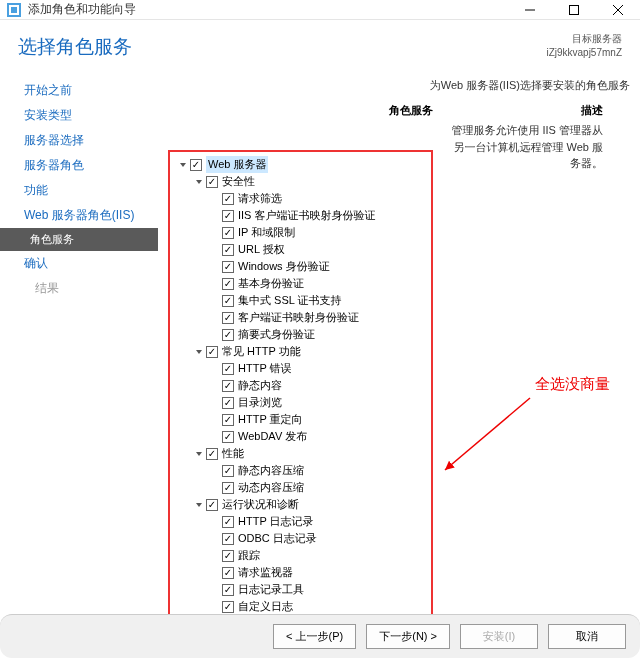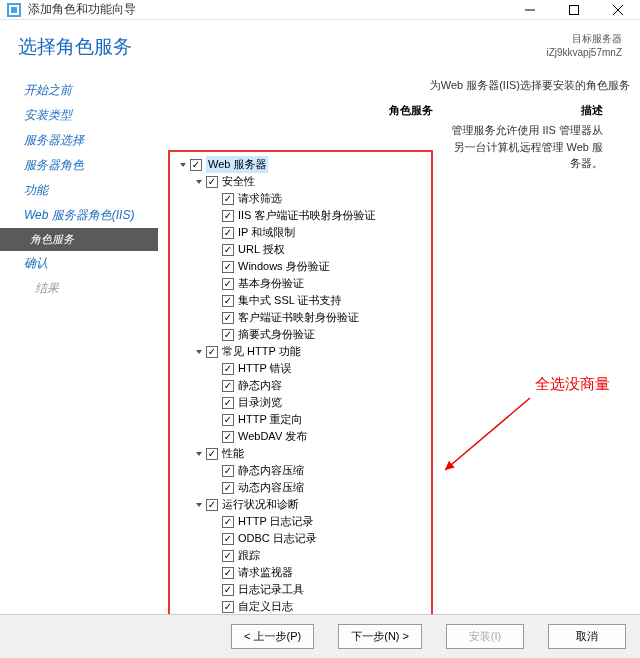--- a/index.html
+++ b/index.html
@@ -11,21 +11,21 @@
 .titlebar-btns { display: flex; }
 .titlebar-btn { width: 44px; height: 28px; display: flex; align-items: center; justify-content: center; }
 .titlebar-btn svg { width: 10px; height: 10px; }
 
 .header { padding: 12px 18px 8px 18px; display: flex; justify-content: space-between; align-items: flex-end; }
 .header-title { font-size: 19px; color: #1a6bbf; font-weight: 300; }
 .header-server { font-size: 10px; color: #555; text-align: right; line-height: 1.4; }
 
 .body { display: flex; padding: 0 0 0 0; height: 548px; }
 .sidebar { width: 158px; padding: 10px 0 0 0; }
-.side-item { font-size: 12px; padding: 4px 0 4px 24px; color: #1a6bbf; cursor: pointer; font-style: italic; }
+.side-item { font-size: 12px; padding: 4px 0 4px 24px; color: #1a6bbf; cursor: pointer; }
 .side-item.disabled { color: #999; margin-left: 11px; }
 .side-item.selected { background: #5a5a5a; color: #fff; padding-left: 30px; font-size: 11px; }
 .side-item.sub { padding-left: 30px; font-size: 11px; }
 
 .content { flex: 1; padding: 10px 10px 0 10px; position: relative; text-align: right; }
 .content-desc { font-size: 11px; color: #333; margin-bottom: 10px; }
 .content-cols { display: flex; gap: 12px; }
 .tree-col { width: 265px; }
 .desc-col { width: 158px; }
 .col-label { font-size: 11px; font-weight: bold; margin-bottom: 4px; }
@@ -42,21 +42,21 @@
 .cb { width: 12px; height: 12px; border: 1px solid #666; display: inline-flex; align-items: center; justify-content: center; margin-right: 4px; flex-shrink: 0; background: #fff; }
 .cb.checked::after { content: "✓"; font-size: 10px; line-height: 1; color: #000; }
 .node-label { font-size: 11px; color: #000; }
 .node-label.hl { background: #cce8ff; padding: 0 2px; }
 
 .desc-text { font-size: 11px; color: #333; line-height: 1.5; }
 
 .annotation { position: absolute; right: 30px; top: 375px; color: #e00; font-size: 15px; pointer-events: none; }
 .arrow { position: absolute; right: 105px; top: 390px; pointer-events: none; }
 
-.footer { position: absolute; bottom: 0; left: 0; right: 0; height: 44px; border-top: 1px solid #ccc; display: flex; align-items: center; justify-content: flex-end; padding: 0 14px; gap: 24px; background: #f0f0f0; }
+.footer { position: absolute; bottom: 0; left: 0; right: 0; height: 44px; border-top: 1px solid #ccc; display: flex; align-items: center; justify-content: flex-end; padding: 0 14px; gap: 10px; background: #f0f0f0; border-radius: 12px; }
 .btn { font-size: 11px; padding: 4px 12px; border: 1px solid #999; background: #fdfdfd; min-width: 78px; text-align: center; cursor: pointer; }
 .btn.disabled { color: #aaa; }
 </style>
 </head>
 <body>
 
 <div class="titlebar">
   <span class="titlebar-icon">
     <svg viewBox="0 0 16 16">
         <rect x="1" y="1" width="14" height="14" fill="#4aa0e0"></rect>

